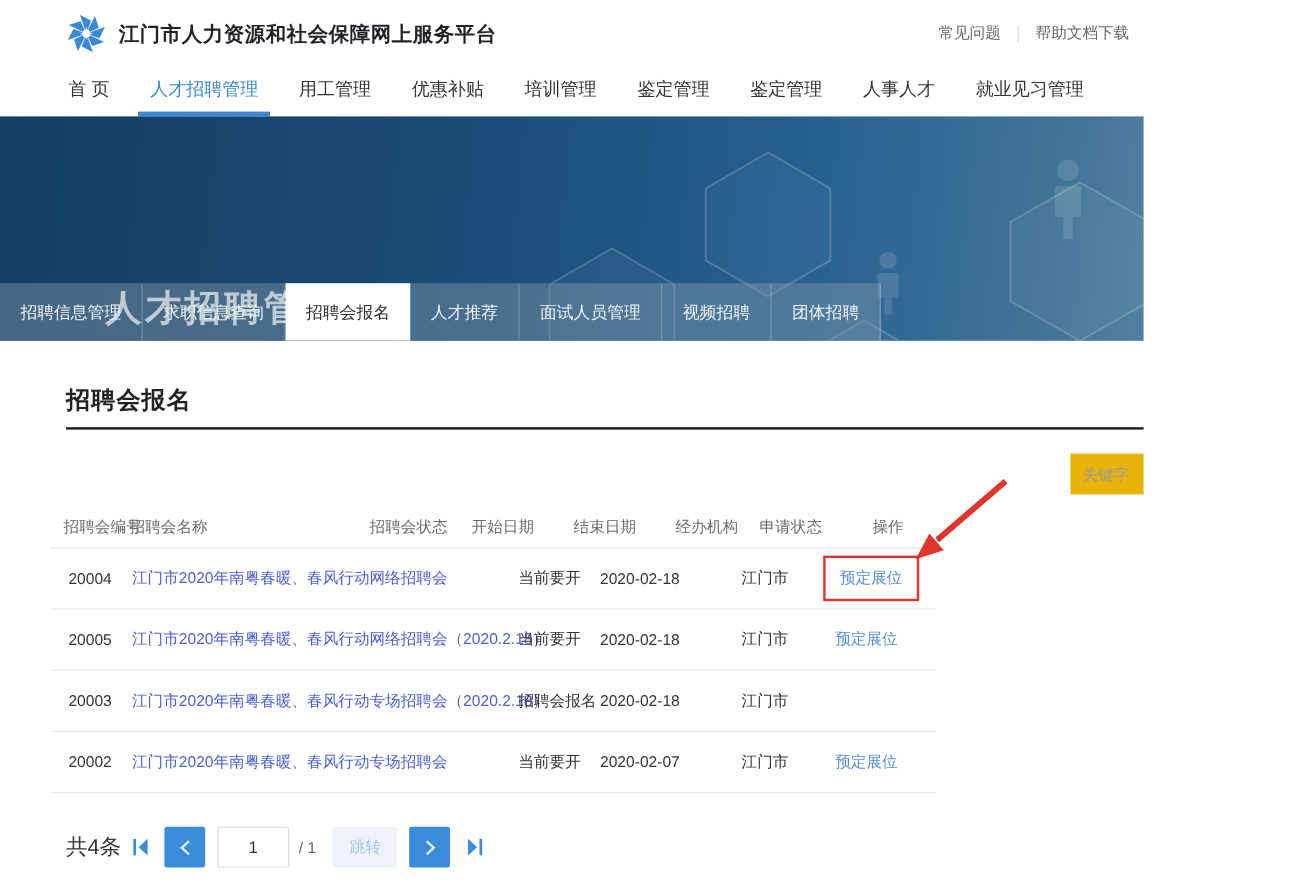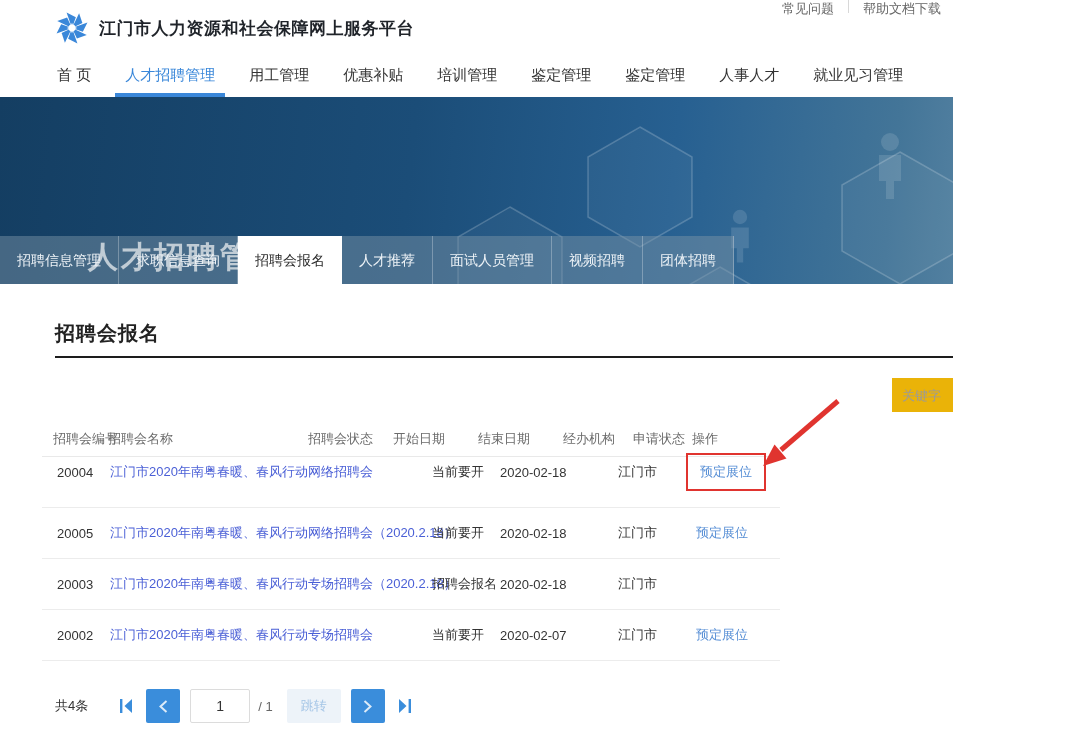--- a/index.html
+++ b/index.html
@@ -5,21 +5,21 @@
   * { margin:0; padding:0; box-sizing:border-box; }
   body { background:#fff; font-family:"Liberation Sans","DejaVu Sans",sans-serif; }
   .page { position:relative; width:953px; height:736px; background:#fff; overflow:hidden; }
 
   
   .top-header { position:absolute; top:0; left:0; width:1080px; height:56px; background:#fff;
     display:flex; align-items:center; }
   .brand { display:flex; align-items:center; margin-left:55px; }
   .brand svg { display:block; }
   .brand-title { font-size:17px; font-weight:bold; color:#1f2329; margin-left:10px; letter-spacing:0.5px; }
-  .util { position:absolute; right:42px; top:0; height:56px; display:flex; align-items:flex-start; font-size:13px; color:#666; }
+  .util { position:absolute; right:42px; top:0; height:56px; display:flex; align-items:center; font-size:13px; color:#666; }
   .util a { color:#666; text-decoration:none; cursor:pointer; }
   .util .sep { width:1px; height:13px; background:#d8d8d8; margin:0 14px; }
   .user-menu { display:flex; align-items:center; cursor:pointer; }
   .user-menu svg { margin-left:6px; }
 
   
   .main-nav { position:absolute; top:56px; left:0; width:1080px; height:41px; background:#fff;
     display:flex; align-items:flex-end; }
   .nav-item { font-size:15px; color:#333; margin-right:30px; cursor:pointer; position:relative;
     height:41px; line-height:38px; padding:0 2px; }
@@ -45,38 +45,38 @@
   .search-box { position:absolute; left:892px; top:94px; width:178px; height:34px; background:#eab308;
     display:flex; align-items:center; }
   .search-box input { flex:1; border:none; outline:none; background:transparent; font-size:13px; color:#333;
     padding:0 10px; font-family:inherit; }
   .search-box input::placeholder { color:#9a9a9a; }
 
   
   .t-head { position:absolute; top:146px; left:0; width:1080px; height:26px; font-size:13px; color:#6b6b6b; }
   .t-head span { position:absolute; top:0; white-space:nowrap; }
   .h-id{left:53px;} .h-name{left:108px;} .h-status{left:308px;} .h-start{left:393px;}
-  .h-end{left:478px;} .h-agency{left:563px;} .h-apply{left:633px;} .h-op{left:692px;text-align:center;}
+  .h-end{left:478px;} .h-agency{left:563px;} .h-apply{left:633px;} .h-op{left:727px;text-align:center;}
   .t-head-rule { position:absolute; top:172px; left:42px; width:738px; height:1px; background:#e9e9e9; }
 
   .t-row { position:absolute; left:0; width:1080px; height:51px; font-size:13px; color:#333; }
   .t-row .cell { position:absolute; top:50%; transform:translateY(-50%); white-space:nowrap; }
-  .row-0{top:162px;} .row-1{top:223px;} .row-2{top:274px;} .row-3{top:325px;}
+  .row-0{top:172px;} .row-1{top:223px;} .row-2{top:274px;} .row-3{top:325px;}
   .t-row-rule { position:absolute; left:42px; width:738px; height:1px; background:#ececec; }
   .rule-0{top:223px;} .rule-1{top:274px;} .rule-2{top:325px;} .rule-3{top:376px;}
   .c-id{left:57px;} .c-name{left:110px;} .c-status{left:432px;} .c-date{left:500px;} .c-agency{left:618px;} .c-op{left:696px;}
   a.name-link { color:#4a5fd6; text-decoration:none; cursor:pointer; }
   a.action-link { color:#568ed5; text-decoration:none; cursor:pointer; }
   .red-box { position:absolute; left:686px; top:50%; transform:translateY(-50%); width:80px; height:38px;
     border:2px solid #e0342f; display:flex; align-items:center; justify-content:center; }
   .red-box a { position:static; }
 
   
   .pagination { position:absolute; top:404px; left:55px; height:36px; display:flex; align-items:center; font-size:13px; color:#333; }
-  .pg-total { margin-right:28px; font-size:13px;text-align:right; }
+  .pg-total { margin-right:6px; font-size:18px;text-align:right; }
   .pg-icon { display:flex; align-items:center; justify-content:center; width:20px; height:34px; cursor:pointer; }
   .pg-btn { width:34px; height:34px; background:#3a8ddb; border:none; border-radius:2px; color:#eaf3fc;
     display:flex; align-items:center; justify-content:center; cursor:pointer; margin:0 10px; }
   .pg-input { width:60px; height:34px; border:1px solid #dcdcdc; border-radius:2px; text-align:center;
     font-size:14px; color:#333; outline:none; font-family:inherit; }
   .pg-slash { color:#666; margin:0 14px 0 8px; }
   .pg-jump { width:54px; height:34px; background:#edf3f9; border:none; border-radius:2px; color:#a3c4e6;
     font-size:13px; cursor:pointer; font-family:inherit; }
 
   

